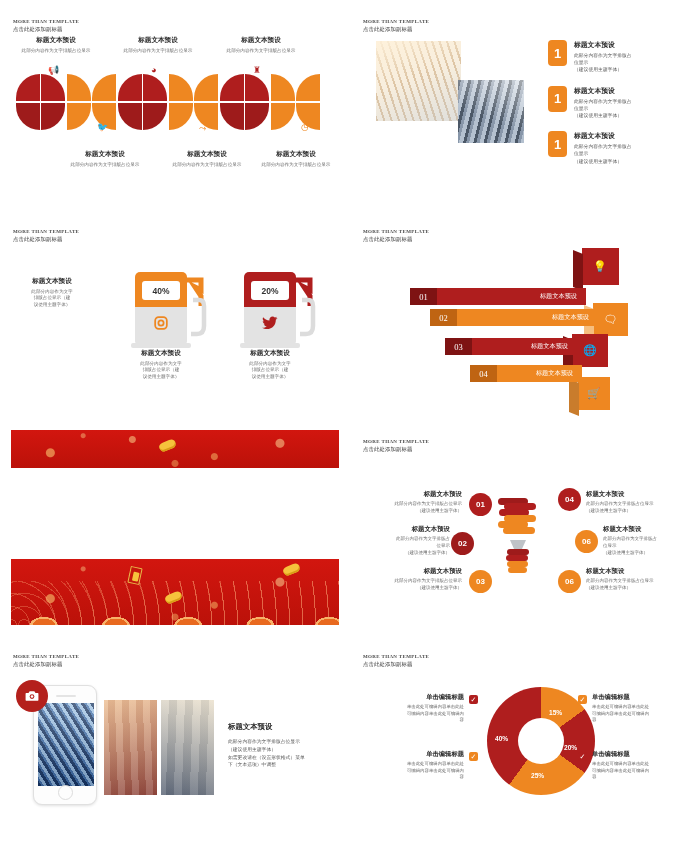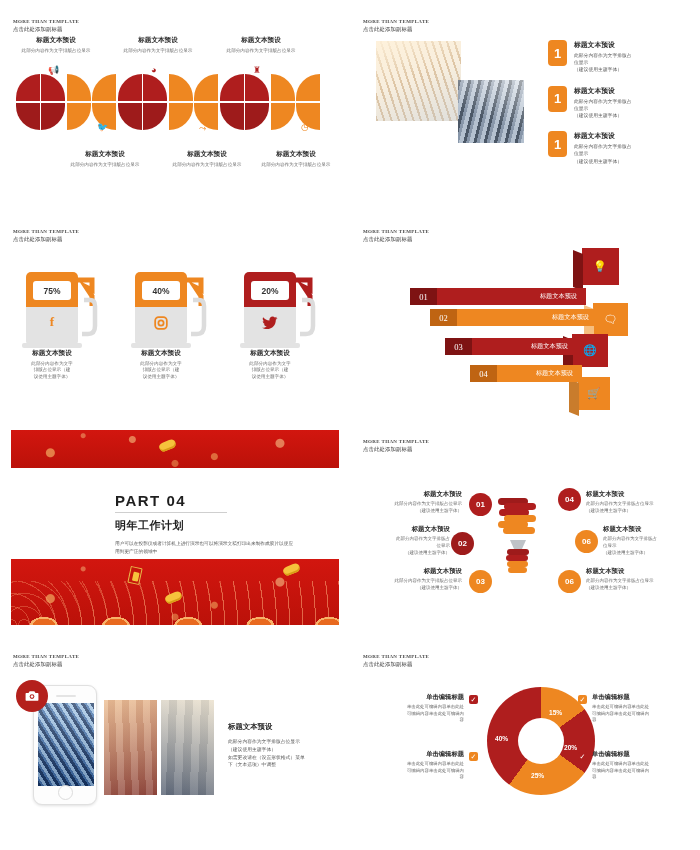--- a/index.html
+++ b/index.html
@@ -289,31 +289,20 @@
   </div>
 
   <div class="slide">
     <div class="eyebrow">
       <div class="en">MORE THAN TEMPLATE</div>
       <div class="cn">点击此处添加副标题</div>
     </div>
 
     <div class="pumps">
       <div class="pump">
-        <div class="body">
-          <div class="cap" style="background:#EE8721"></div>
-          <div class="base"></div>
-            <div class="foot"></div>
-          <div class="screen">75%</div>
-          <div class="sico" style="color:#EE8721; font-weight:bold; font-family:'Liberation Serif',serif;">f</div>
-          <svg class="hose" viewBox="0 0 22 66">
-            <path d="M2 4 L16 4 L16 14 L10 11 L16 20 L16 30" stroke="#EE8721" stroke-width="5" fill="none"></path>
-            <path d="M8 24 L14 24 Q19 24 19 30 L19 50 Q19 58 12 58 L6 58" stroke="#DCDCDC" stroke-width="4.5" fill="none"></path>
-          </svg>
-        </div>
         <div class="s3-cap">
           <div class="h">标题文本预设</div>
           <div class="b">
             <div>此部分内容作为文字</div>
             <div>排版占位显示（建</div>
             <div>议使用主题字体）</div>
           </div>
         </div>
       </div>
 
@@ -437,26 +426,20 @@
       </div>
       <div class="shad" style="background:#C96E16; opacity:.7;"></div>
     </div>
   </div>
 
   <div class="slide">
     <div class="cny cny-top">
       <div class="ingot" style="left:45%; top:28%;"></div>
     </div>
 
-    <div class="s5-txt" style="position:absolute; left:115px; top:72px;">
-      <div class="s5-part">PART  04</div>
-      <div class="s5-rule"></div>
-      <div class="s5-cn">明年工作计划</div>
-      <div class="s5-body">用户可以在投影仪或者计算机上进行演示也可以将演示文稿打印出来制作成胶片以便应用到更广泛的领域中</div>
-    </div>
 
     <div class="cny cny-bot">
       <div class="waves"></div>
       <div class="clouds"></div>
       <div class="envlp" style="left:36%; top:12%;"></div>
       <div class="ingot" style="left:47%; top:52%;"></div>
       <div class="ingot" style="left:83%; top:9%;"></div>
     </div>
   </div>
 

